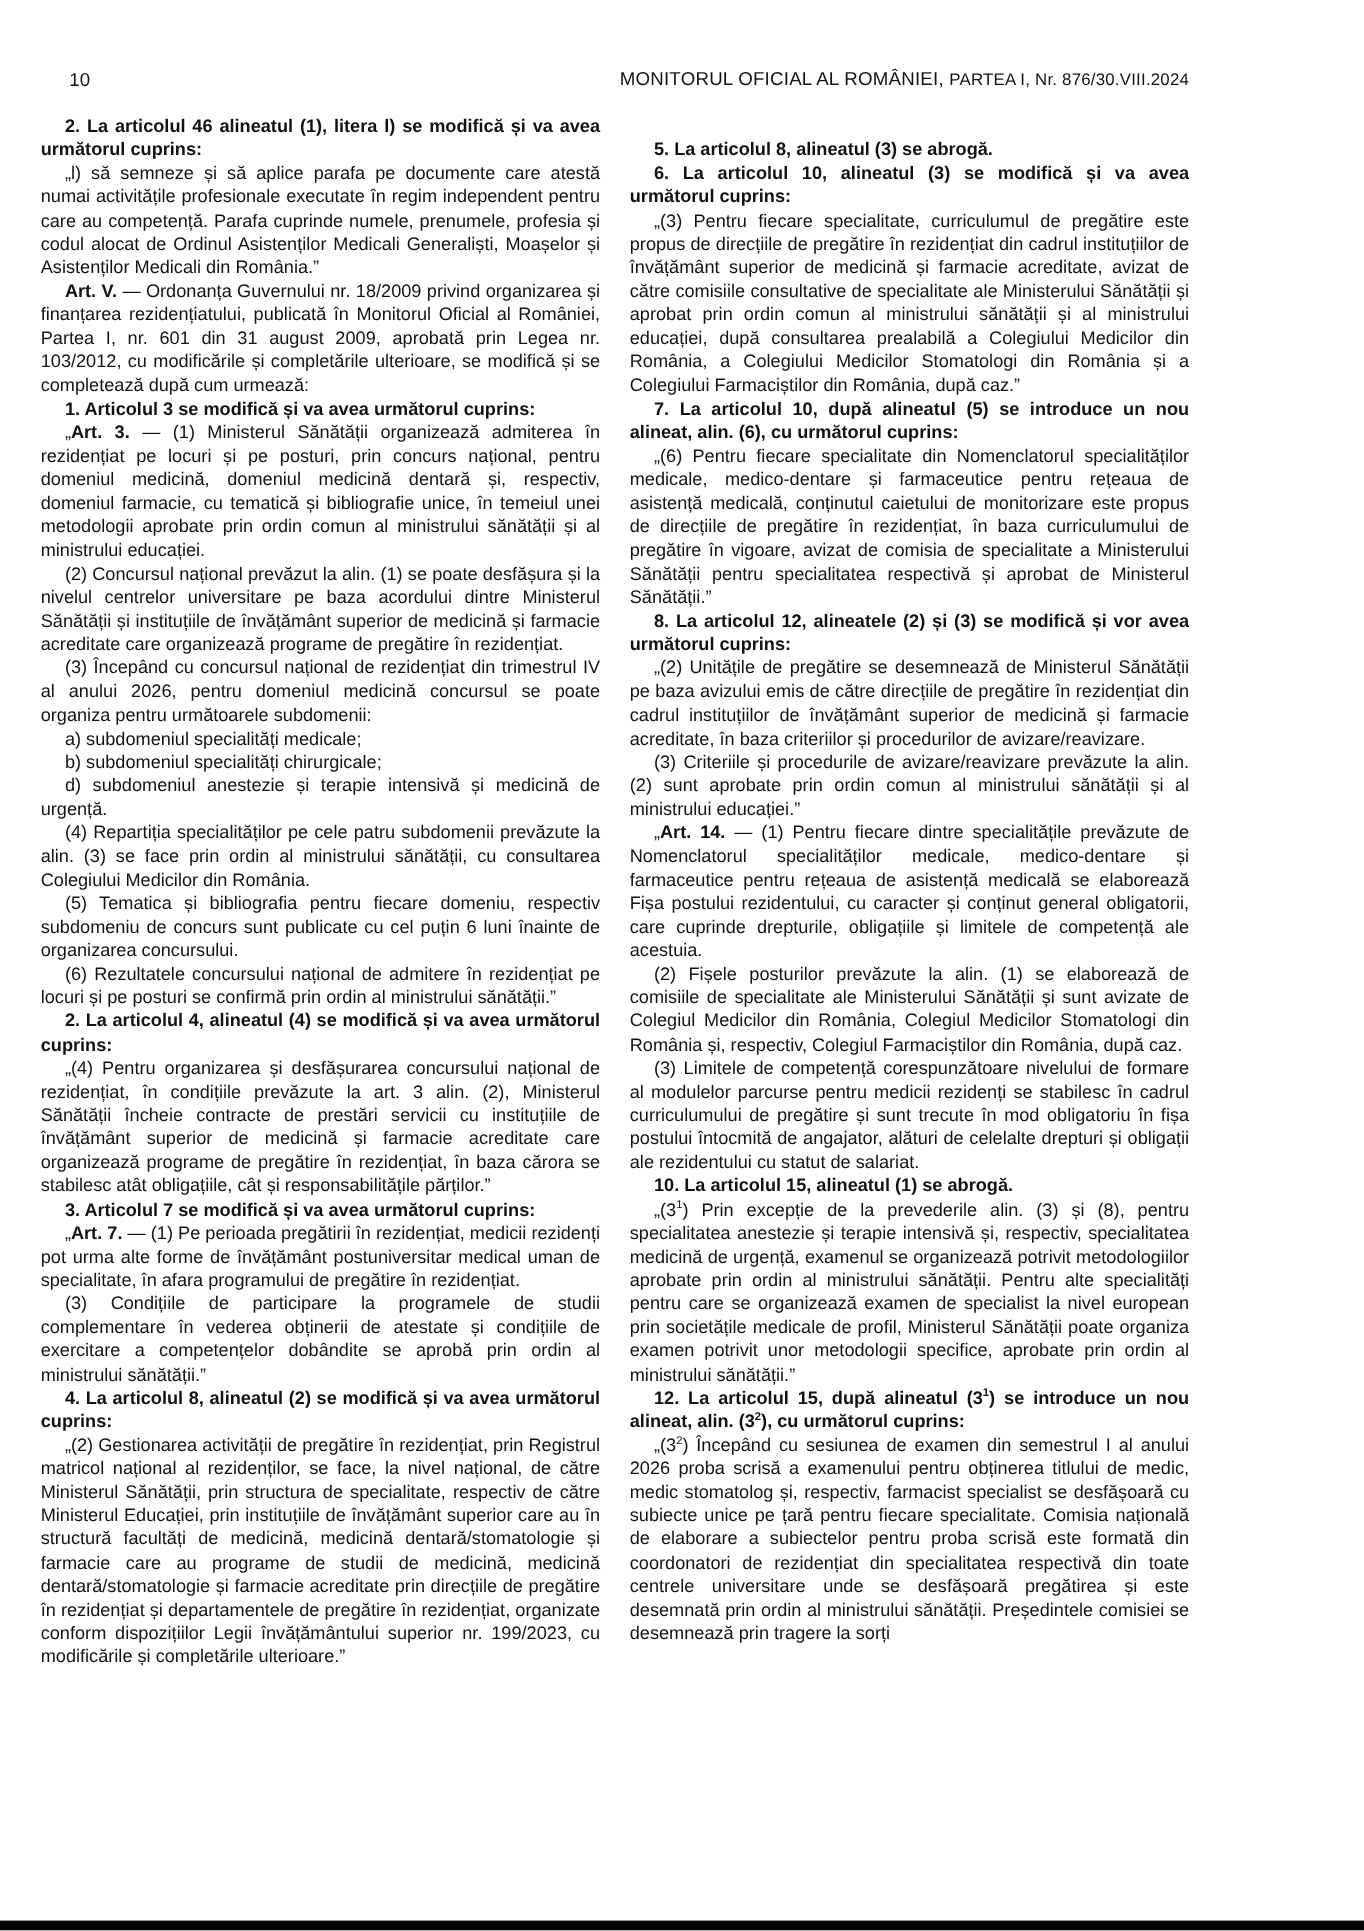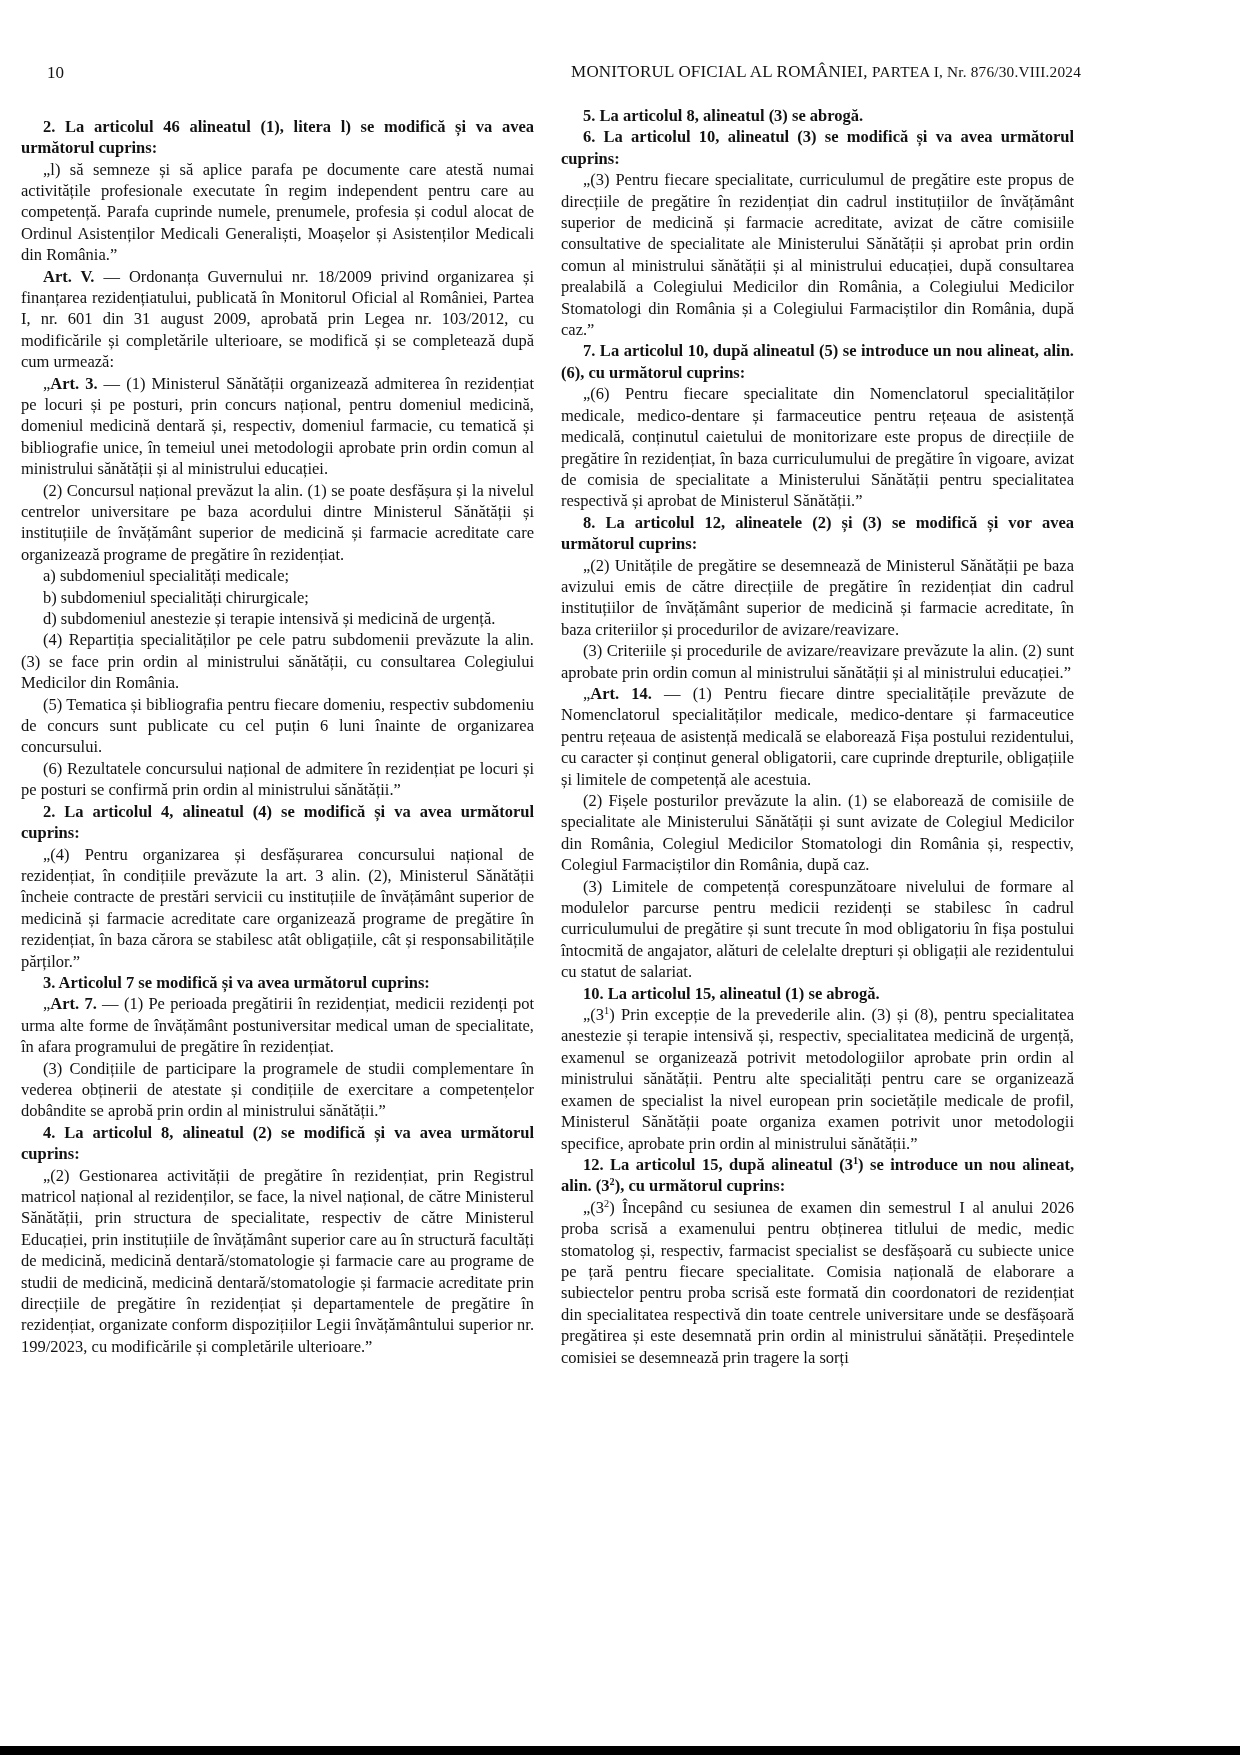--- a/index.html
+++ b/index.html
@@ -6,21 +6,21 @@
     html, body { margin: 0; padding: 0; }
     body {
       width: 1240px;
       height: 1755px;
       background: #ffffff;
       color: #121212;
       font-family: "Liberation Sans", "DejaVu Sans", sans-serif;
       position: relative;
       overflow: hidden;
     }
-    .page { padding: 62px 159px 0 21px; font-family: Liberation Serif, serif; }
+    .page { padding: 62px 159px 0 37px; }
     .header { position: relative; height: 22px; margin-bottom: 21px; }
     .page-number {
       position: absolute;
       left: 26px;
       top: 1px;
       font-size: 17px;
     }
     .header-title {
       text-align: right;
       font-size: 17px;
@@ -55,22 +55,24 @@
     <span class="page-number">10</span>
     <div class="header-title">
       <span>MONITORUL OFICIAL AL ROMÂNIEI, </span><span class="small">PARTEA I, Nr. 876/30.VIII.2024</span>
     </div>
   </div>
   <div class="columns">
     <div class="col">
         <p class="para"><span class="b">2. La articolul 46 alineatul (1), litera l) se modifică și va avea următorul cuprins:</span></p>
         <p class="para"><span>„l) să semneze și să aplice parafa pe documente care atestă numai activitățile profesionale executate în regim independent pentru care au competență. Parafa cuprinde numele, prenumele, profesia și codul alocat de Ordinul Asistenților Medicali Generaliști, Moașelor și Asistenților Medicali din România.”</span></p>
         <p class="para"><span class="b">Art. V.</span><span> — Ordonanța Guvernului nr. 18/2009 privind organizarea și finanțarea rezidențiatului, publicată în Monitorul Oficial al României, Partea I, nr. 601 din 31 august 2009, aprobată prin Legea nr. 103/2012, cu modificările și completările ulterioare, se modifică și se completează după cum urmează:</span></p>
+        <p class="para"><span class="b">1. Articolul 3 se modifică și va avea următorul cuprins:</span></p>
         <p class="para"><span>„</span><span class="b">Art. 3.</span><span> — (1) Ministerul Sănătății organizează admiterea în rezidențiat pe locuri și pe posturi, prin concurs național, pentru domeniul medicină, domeniul medicină dentară și, respectiv, domeniul farmacie, cu tematică și bibliografie unice, în temeiul unei metodologii aprobate prin ordin comun al ministrului sănătății și al ministrului educației.</span></p>
         <p class="para"><span>(2) Concursul național prevăzut la alin. (1) se poate desfășura și la nivelul centrelor universitare pe baza acordului dintre Ministerul Sănătății și instituțiile de învățământ superior de medicină și farmacie acreditate care organizează programe de pregătire în rezidențiat.</span></p>
+        <p class="para"><span>(3) Începând cu concursul național de rezidențiat din trimestrul IV al anului 2026, pentru domeniul medicină concursul se poate organiza pentru următoarele subdomenii:</span></p>
         <p class="para"><span>a) subdomeniul specialități medicale;</span></p>
         <p class="para"><span>b) subdomeniul specialități chirurgicale;</span></p>
         <p class="para"><span>d) subdomeniul anestezie și terapie intensivă și medicină de urgență.</span></p>
         <p class="para"><span>(4) Repartiția specialităților pe cele patru subdomenii prevăzute la alin. (3) se face prin ordin al ministrului sănătății, cu consultarea Colegiului Medicilor din România.</span></p>
         <p class="para"><span>(5) Tematica și bibliografia pentru fiecare domeniu, respectiv subdomeniu de concurs sunt publicate cu cel puțin 6 luni înainte de organizarea concursului.</span></p>
         <p class="para"><span>(6) Rezultatele concursului național de admitere în rezidențiat pe locuri și pe posturi se confirmă prin ordin al ministrului sănătății.”</span></p>
         <p class="para"><span class="b">2. La articolul 4, alineatul (4) se modifică și va avea următorul cuprins:</span></p>
         <p class="para"><span>„(4) Pentru organizarea și desfășurarea concursului național de rezidențiat, în condițiile prevăzute la art. 3 alin. (2), Ministerul Sănătății încheie contracte de prestări servicii cu instituțiile de învățământ superior de medicină și farmacie acreditate care organizează programe de pregătire în rezidențiat, în baza cărora se stabilesc atât obligațiile, cât și responsabilitățile părților.”</span></p>
         <p class="para"><span class="b">3. Articolul 7 se modifică și va avea următorul cuprins:</span></p>
         <p class="para"><span>„</span><span class="b">Art. 7.</span><span> — (1) Pe perioada pregătirii în rezidențiat, medicii rezidenți pot urma alte forme de învățământ postuniversitar medical uman de specialitate, în afara programului de pregătire în rezidențiat.</span></p>

